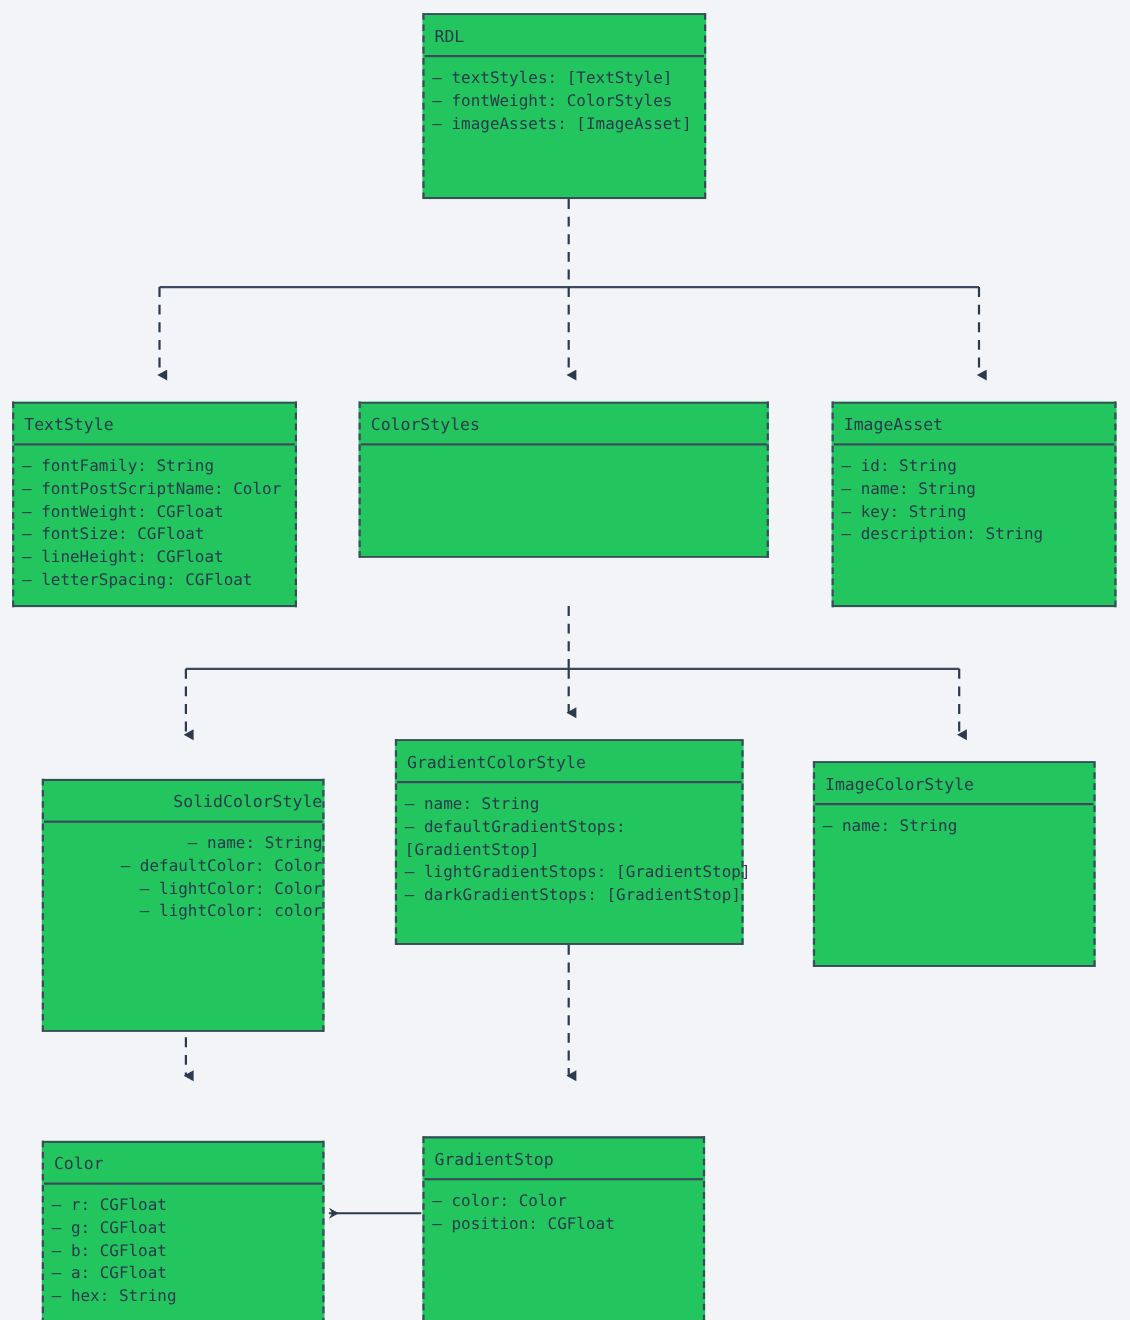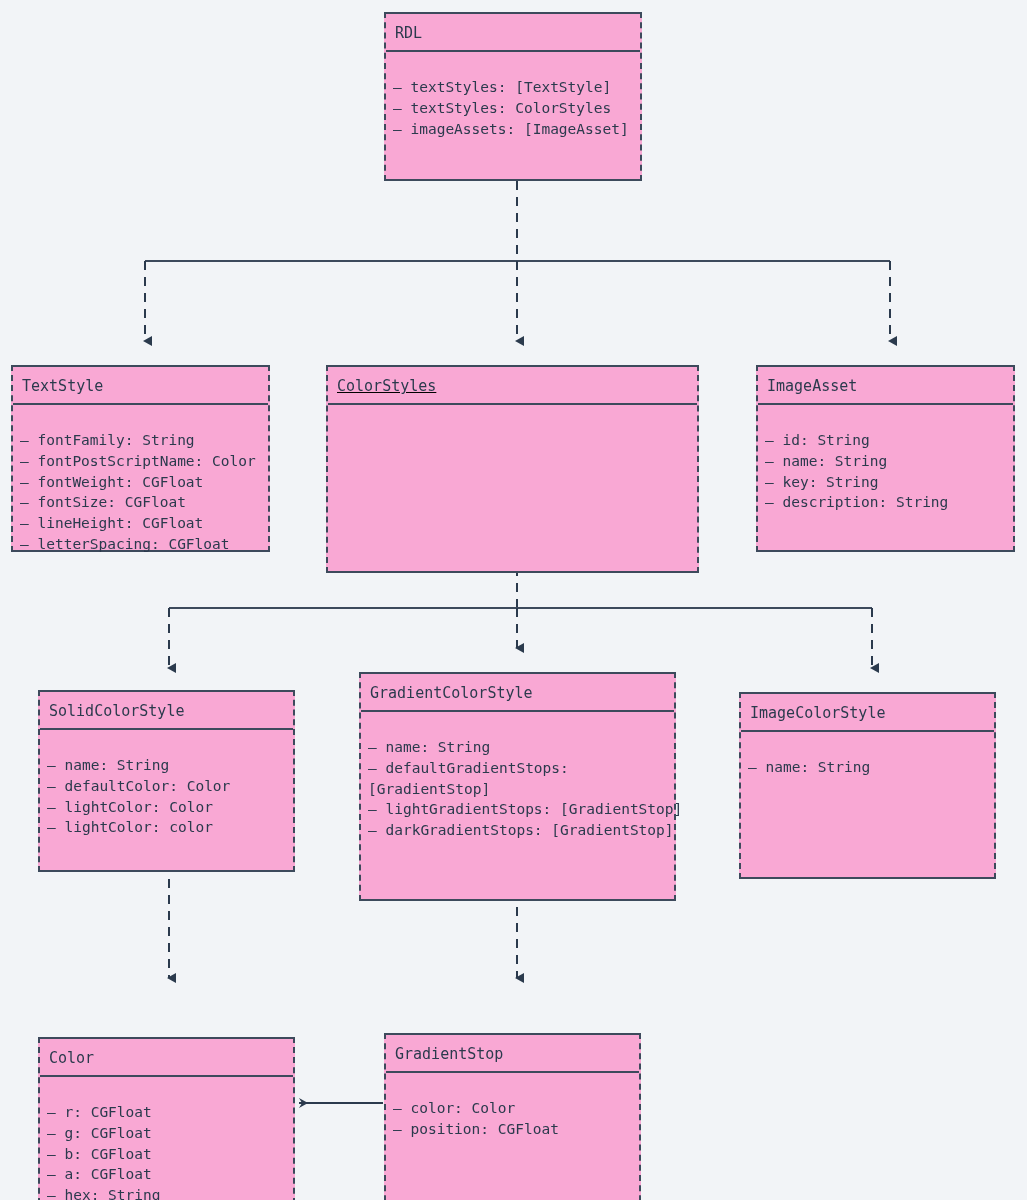--- a/index.html
+++ b/index.html
@@ -32,41 +32,41 @@
     top: 0;
     width: 1027px;
     height: 1200px;
     pointer-events: none;
     z-index: 1;
   }
 
   .uml-box {
     position: absolute;
     box-sizing: border-box;
-    background: #f9a8d4;
+    background: #22c55e;
     border-top: 2px solid #3d4a5c;
     border-bottom: 2px solid #3d4a5c;
     border-left: 2px dashed #3d4a5c;
     border-right: 2px dashed #3d4a5c;
     z-index: 2;
   }
 
   .uml-title {
     height: 38px;
     line-height: 38px;
     padding-left: 9px;
     font-size: 15px;
     color: #2b3a4d;
     white-space: nowrap;
     border-bottom: 2px solid #3d4a5c;
     box-sizing: border-box;
   }
 
   .uml-attrs {
-    padding: 25px 0 0 7px;
+    padding: 9px 0 0 7px;
     box-sizing: border-box;
   }
 
   .uml-attr {
     font-size: 14.5px;
     line-height: 20.8px;
     color: #2b3a4d;
     white-space: pre;
   }
 
@@ -122,62 +122,62 @@
 
     <g>
       <path d="M383,1103 L299,1103" fill="none" stroke="#2b3a4d" stroke-width="1.8" marker-end="url(#openarrow)"></path>
     </g>
   </svg>
 
   <div class="uml-box" style="left:384px; top:12px; width:258px; height:169px;">
     <div class="uml-title">RDL</div>
     <div class="uml-attrs">
       <div class="uml-attr">– textStyles: [TextStyle]</div>
-      <div class="uml-attr">– textStyles: ColorStyles</div>
+      <div class="uml-attr">– fontWeight: ColorStyles</div>
       <div class="uml-attr">– imageAssets: [ImageAsset]</div>
     </div>
   </div>
 
   <div class="uml-box" style="left:11px; top:365px; width:259px; height:187px;">
     <div class="uml-title">TextStyle</div>
     <div class="uml-attrs">
       <div class="uml-attr">– fontFamily: String</div>
       <div class="uml-attr">– fontPostScriptName: Color</div>
       <div class="uml-attr">– fontWeight: CGFloat</div>
       <div class="uml-attr">– fontSize: CGFloat</div>
       <div class="uml-attr">– lineHeight: CGFloat</div>
       <div class="uml-attr">– letterSpacing: CGFloat</div>
     </div>
   </div>
 
-  <div class="uml-box" style="left:326px; top:365px; width:373px; height:208px;text-decoration:underline;">
+  <div class="uml-box" style="left:326px; top:365px; width:373px; height:142px;">
     <div class="uml-title">ColorStyles</div>
   </div>
 
   <div class="uml-box" style="left:756px; top:365px; width:259px; height:187px;">
     <div class="uml-title">ImageAsset</div>
     <div class="uml-attrs">
       <div class="uml-attr">– id: String</div>
       <div class="uml-attr">– name: String</div>
       <div class="uml-attr">– key: String</div>
       <div class="uml-attr">– description: String</div>
     </div>
   </div>
 
-  <div class="uml-box" style="left:38px; top:690px; width:257px; height:182px;">
+  <div class="uml-box" style="left:38px; top:708px; width:257px; height:230px;text-align:right;">
     <div class="uml-title">SolidColorStyle</div>
     <div class="uml-attrs">
       <div class="uml-attr">– name: String</div>
       <div class="uml-attr">– defaultColor: Color</div>
       <div class="uml-attr">– lightColor: Color</div>
       <div class="uml-attr">– lightColor: color</div>
     </div>
   </div>
 
-  <div class="uml-box" style="left:359px; top:672px; width:317px; height:229px;">
+  <div class="uml-box" style="left:359px; top:672px; width:317px; height:187px;">
     <div class="uml-title">GradientColorStyle</div>
     <div class="uml-attrs">
       <div class="uml-attr">– name: String</div>
       <div class="uml-attr">– defaultGradientStops:</div>
       <div class="uml-attr cont">[GradientStop]</div>
       <div class="uml-attr">– lightGradientStops: [GradientStop]</div>
       <div class="uml-attr">– darkGradientStops: [GradientStop]</div>
     </div>
   </div>
 

